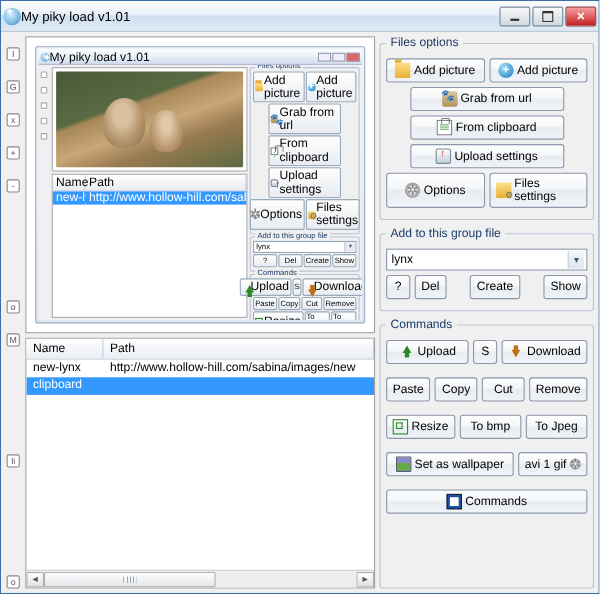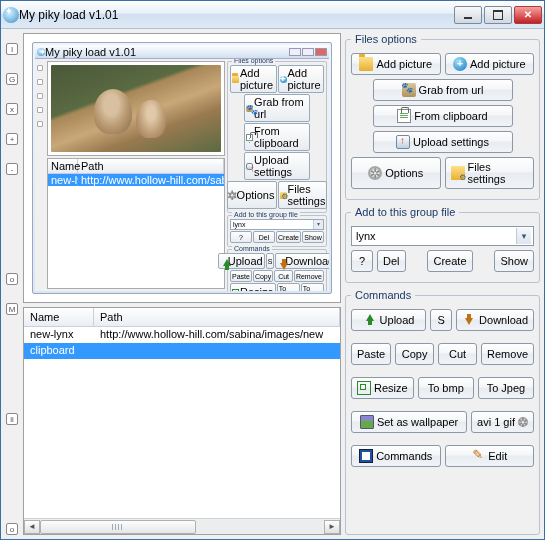--- a/index.html
+++ b/index.html
@@ -382,21 +382,17 @@
               <span>avi 1 gif</span>
               <span class="icon16 i-opt" style="width:10px;height:10px"></span>
             </div>
         </div>
         <div style="height:8px"></div>
         <div class="row stretch">
           <div class="btn">
               <span class="icon16 i-slide"></span>
               <span>Commands</span>
             </div>
-          <div class="btn">
-              <span class="icon16 i-pencil"></span>
-              <span>Edit</span>
-            </div>
         </div>
       </fieldset>
     </div>
   </div>
 </div>
 
 </body></html>

